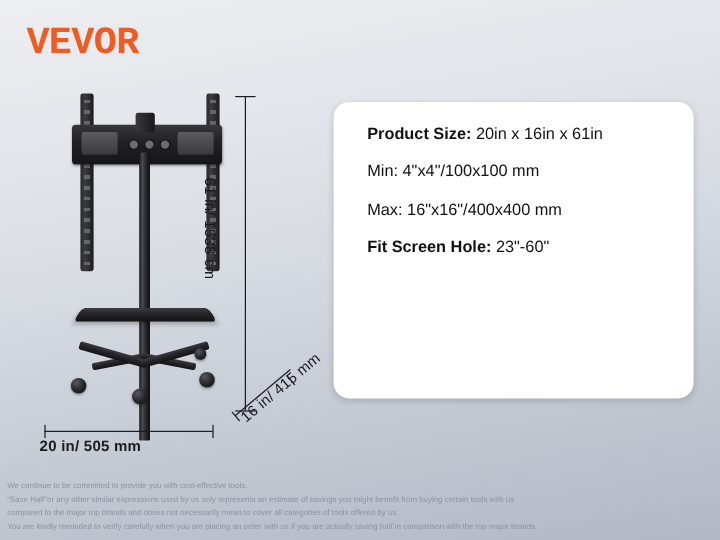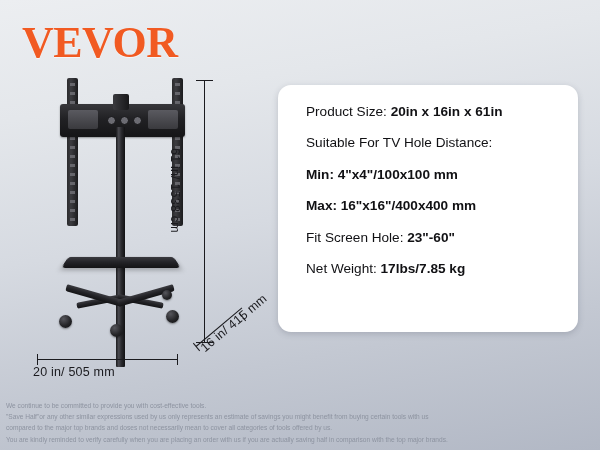--- a/index.html
+++ b/index.html
@@ -13,25 +13,25 @@
     font-family: "Liberation Sans", sans-serif;
     background: linear-gradient(170deg, #eceef1 0%, #e4e7eb 22%, #d6dae1 48%, #c3c8d2 74%, #b2b8c5 100%);
     position: relative;
   }
 
   
   .brand {
     position: absolute;
     left: 22px;
     top: 17px;
-    font-size: 44px;
+    font-size: 32px;
     font-weight: bold;
     letter-spacing: -0.5px;
     color: #f15a22;
-    font-family: Liberation Serif, serif;
+    font-family: Liberation Mono, monospace;
     text-shadow: 0 1px 0 rgba(255,255,255,0.55);
   }
 
   
   .product {
     position: absolute;
     left: 50px;
     top: 72px;
     width: 150px;
     height: 290px;
@@ -202,20 +202,21 @@
   .dim-h-cap.a { left: 37px; }
   .dim-h-cap.b { left: 177px; }
   .dim-h-label {
     position: absolute;
     left: 33px;
     top: 365px;
     font-size: 12.5px;
     color: #1b1b1f;
     white-space: nowrap;
     letter-spacing: .2px;
+    font-weight: bold;
   }
 
   .dim-d-line {
     position: absolute;
     left: 196px;
     top: 346px;
     width: 60px;
     height: 1px;
     background: #1b1b1f;
     transform: rotate(-40deg);
@@ -256,24 +257,24 @@
   }
   .spec-row {
     font-size: 13.6px;
     color: #111114;
     padding: 0 0 0 28px;
     margin-bottom: 14.5px;
     line-height: 1.25;
     white-space: nowrap;
   }
   .spec-row .k {
+    font-weight: bold;
+  }
+  .spec-row .v {
     font-weight: normal;
-  }
-  .spec-row .v {
-    font-weight: bold;
   }
 
   
   .disclaimer {
     position: absolute;
     left: 6px;
     bottom: 5px;
     width: 592px;
     font-size: 6.6px;
     line-height: 1.72;
@@ -331,38 +332,30 @@
 <div class="dim-d-cap a"></div>
 <div class="dim-d-cap b"></div>
 <div class="dim-d-label">16 in/ 415 mm</div>
 
 <div class="spec-panel">
   <div class="spec-row">
     <span class="k">Product Size:</span>
     <span class="v">20in x 16in x 61in</span>
   </div>
   <div class="spec-row">
-    <span class="k">Suitable For TV Hole Distance:</span>
-    <span class="v"></span>
-  </div>
-  <div class="spec-row">
     <span class="k"></span>
     <span class="v">Min: 4"x4"/100x100 mm</span>
   </div>
   <div class="spec-row">
     <span class="k"></span>
     <span class="v">Max: 16"x16"/400x400 mm</span>
   </div>
   <div class="spec-row">
     <span class="k">Fit Screen Hole:</span>
     <span class="v">23"-60"</span>
-  </div>
-  <div class="spec-row">
-    <span class="k">Net Weight:</span>
-    <span class="v"> 17lbs/7.85 kg</span>
   </div>
 </div>
 
 <div class="disclaimer">
   <div>We continue to be committed to provide you with cost-effective tools.</div>
   <div>"Save Half"or any other similar expressions used by us only represents an estimate of savings you might benefit from buying certain tools with us</div>
   <div>compared to the major top brands and doses not necessarily mean to cover all categories of tools offered by us.</div>
   <div>You are kindly reminded to verify carefully when you are placing an order with us if you are actually saving half in comparison with the top major brands.</div>
 </div>
 

